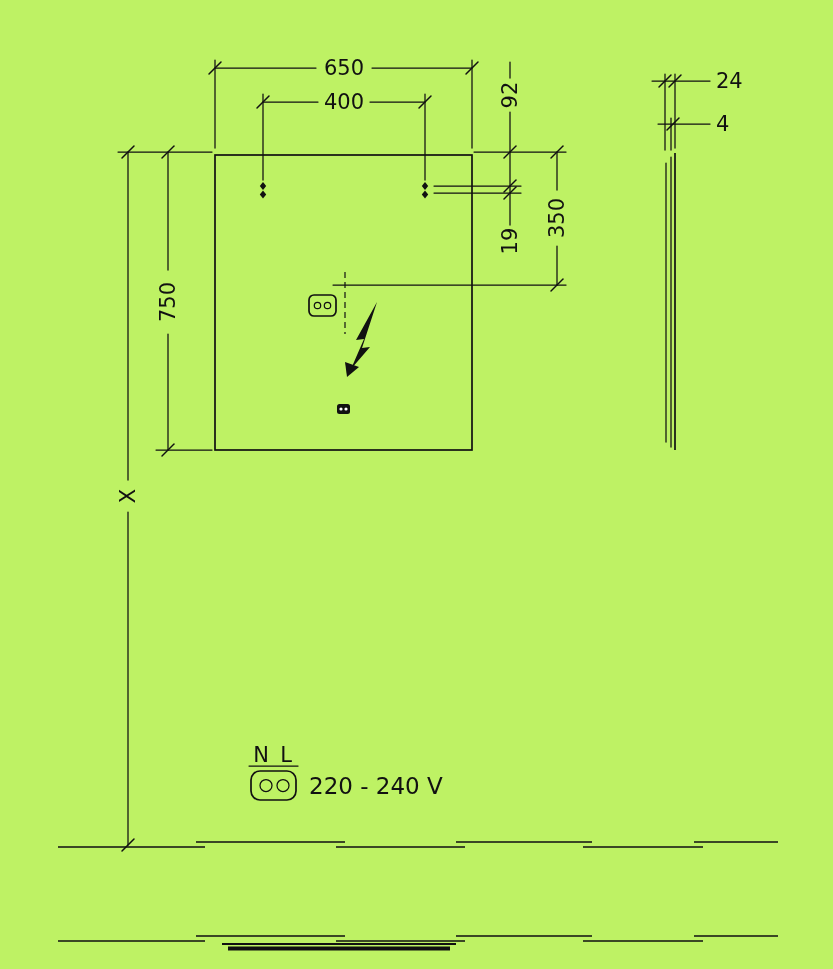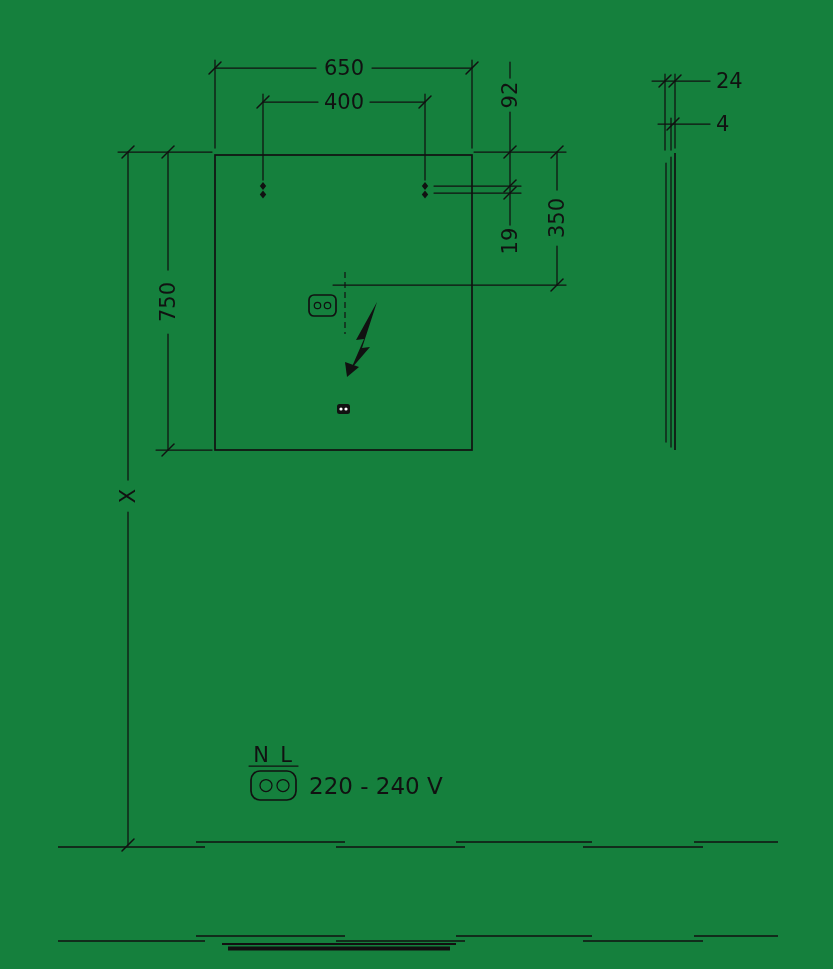--- a/index.html
+++ b/index.html
@@ -1,16 +1,16 @@
 <!DOCTYPE html>
 <html><head>
 <meta charset="utf-8">
 <style>
   html,body{margin:0;padding:0;background:#ffffff;}
-  .canvas{position:relative;width:833px;height:969px;background:#15803d;overflow:hidden;
+  .canvas{position:relative;width:833px;height:969px;background:#bef264;overflow:hidden;
           font-family:"DejaVu Sans", sans-serif;}
   svg{position:absolute;left:0;top:0;}
   .ln{stroke:#111;stroke-width:1.25;fill:none;stroke-linecap:round;}
   .outline{stroke:#111;stroke-width:1.7;fill:none;}
   .tick{stroke:#111;stroke-width:1.5;fill:none;stroke-linecap:round;}
   .dash{stroke:#111;stroke-width:1.2;fill:none;stroke-dasharray:6 4;}
   .floor{stroke:#111;stroke-width:1.7;fill:none;}
   .heavy{stroke:#111;fill:none;}
   text{font-family:"DejaVu Sans", sans-serif;fill:#111;}
   .dim-t{font-size:21px;}

